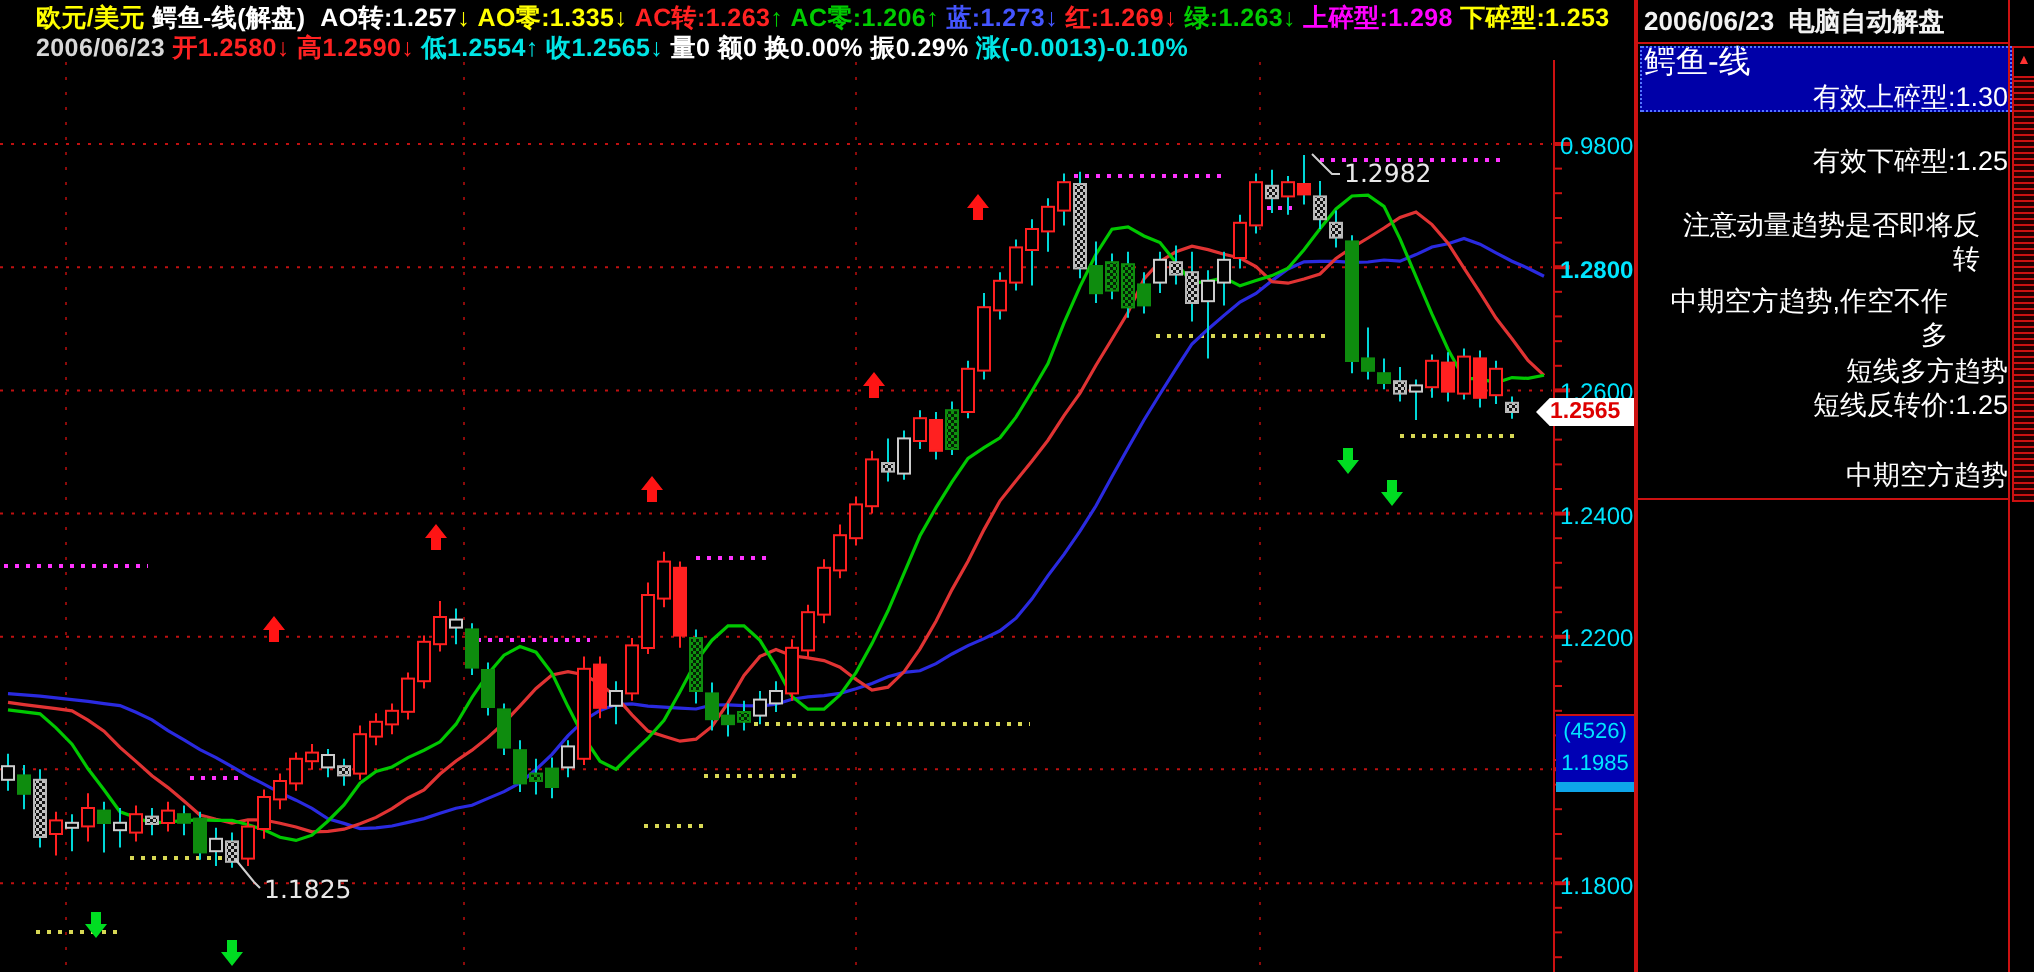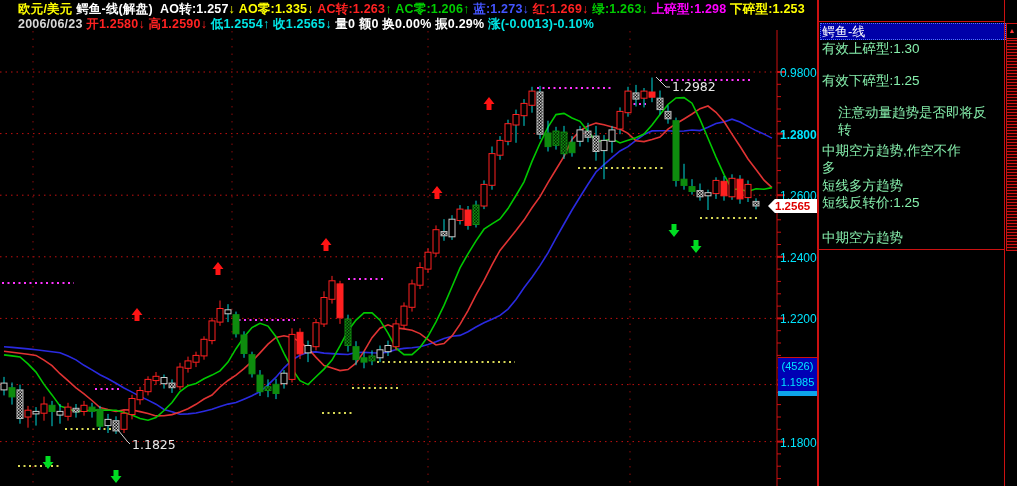--- a/index.html
+++ b/index.html
@@ -17,23 +17,23 @@
             font-size:11.5px;font-weight:bold;line-height:14px;padding-left:7px;box-sizing:border-box;
             clip-path:polygon(0 50%,14% 0,100% 0,100% 100%,14% 100%);z-index:3;}
   #cursorbox{position:absolute;left:778px;width:39px;height:33px;background:#0000b4;border-top:1px solid #cc1111;
              border-bottom:5px solid #0ea5e9;z-index:3;text-align:center;}
   #cursorbox div{font-size:11px;color:#00e5ff;line-height:16px;}
   
   #panel{position:absolute;left:817px;top:0;width:200px;height:486px;background:#000;
          border-left:2px solid #cc1111;box-sizing:border-box;z-index:6;}
   #panel-header{position:absolute;left:3px;top:2px;font-size:13px;font-weight:bold;color:#f2f2f2;white-space:pre;}
   .redline{position:absolute;left:0;height:1px;background:#cc1111;}
-  #panel-selected{position:absolute;left:1px;top:23px;width:184px;height:17px;background:#0000a8;
-                  color:#fff;font-size:13px;line-height:17px;padding-left:2px;outline:1px dotted #5577ff;outline-offset:-1px;}
-  .pitem{position:absolute;left:3px;color:#86efac;font-size:13.5px;line-height:17px;}
+  #panel-selected{position:absolute;left:1px;top:23px;width:184px;height:33px;background:#0000a8;
+                  color:#fff;font-size:16px;line-height:17px;padding-left:2px;outline:1px dotted #5577ff;outline-offset:-1px;}
+  .pitem{position:absolute;left:3px;color:#ffffff;font-size:13.5px;line-height:17px;text-align:right;}
   #panel-rborder{position:absolute;left:185px;top:0;width:1px;height:486px;background:#cc1111;}
   #scrollbar{position:absolute;left:187px;top:23px;width:12px;height:228px;}
   #scroll-up{position:absolute;left:0;top:0;width:12px;height:16px;background:#000;border:1px solid #cc1111;
              box-sizing:border-box;color:#ff3333;font-size:7px;line-height:14px;text-align:center;}
   #scroll-track{position:absolute;left:0;top:16px;width:12px;height:212px;
     background:repeating-linear-gradient(0deg,#cc1111 0px,#cc1111 1px,#220000 1px,#220000 3px);
     border-left:1px solid #cc1111;border-right:1px solid #cc1111;box-sizing:border-box;}
 </style>
 </head>
 <body>
@@ -349,20 +349,21 @@
       <div class="axlabel" style="top: 312px;">1.2200</div>
       <div class="axlabel" style="top: 436px;">1.1800</div>
     </div>
   <div id="pricetag" style="top: 199px;">1.2565</div>
   <div id="cursorbox" style="top: 357px;">
     <div>(4526)</div>
     <div>1.1985</div>
   </div>
 
   <div id="panel">
+    <div id="panel-header">2006/06/23  电脑自动解盘</div>
     <div class="redline" style="top:21px;width:186px;"></div>
     <div id="panel-selected">鳄鱼-线</div>
     <div id="panel-items">
         <div class="pitem" style="top: 40px; width: 182px;">有效上碎型:1.30</div>
         <div class="pitem" style="top: 72px; width: 182px;">有效下碎型:1.25</div>
         <div class="pitem" style="top: 104px; width: 152px; margin-left: 16px;">注意动量趋势是否即将反转</div>
         <div class="pitem" style="top: 142px; width: 152px;">中期空方趋势,作空不作多</div>
         <div class="pitem" style="top: 177px; width: 182px;">短线多方趋势</div>
         <div class="pitem" style="top: 194px; width: 182px;">短线反转价:1.25</div>
         <div class="pitem" style="top: 229px; width: 182px;">中期空方趋势</div>

